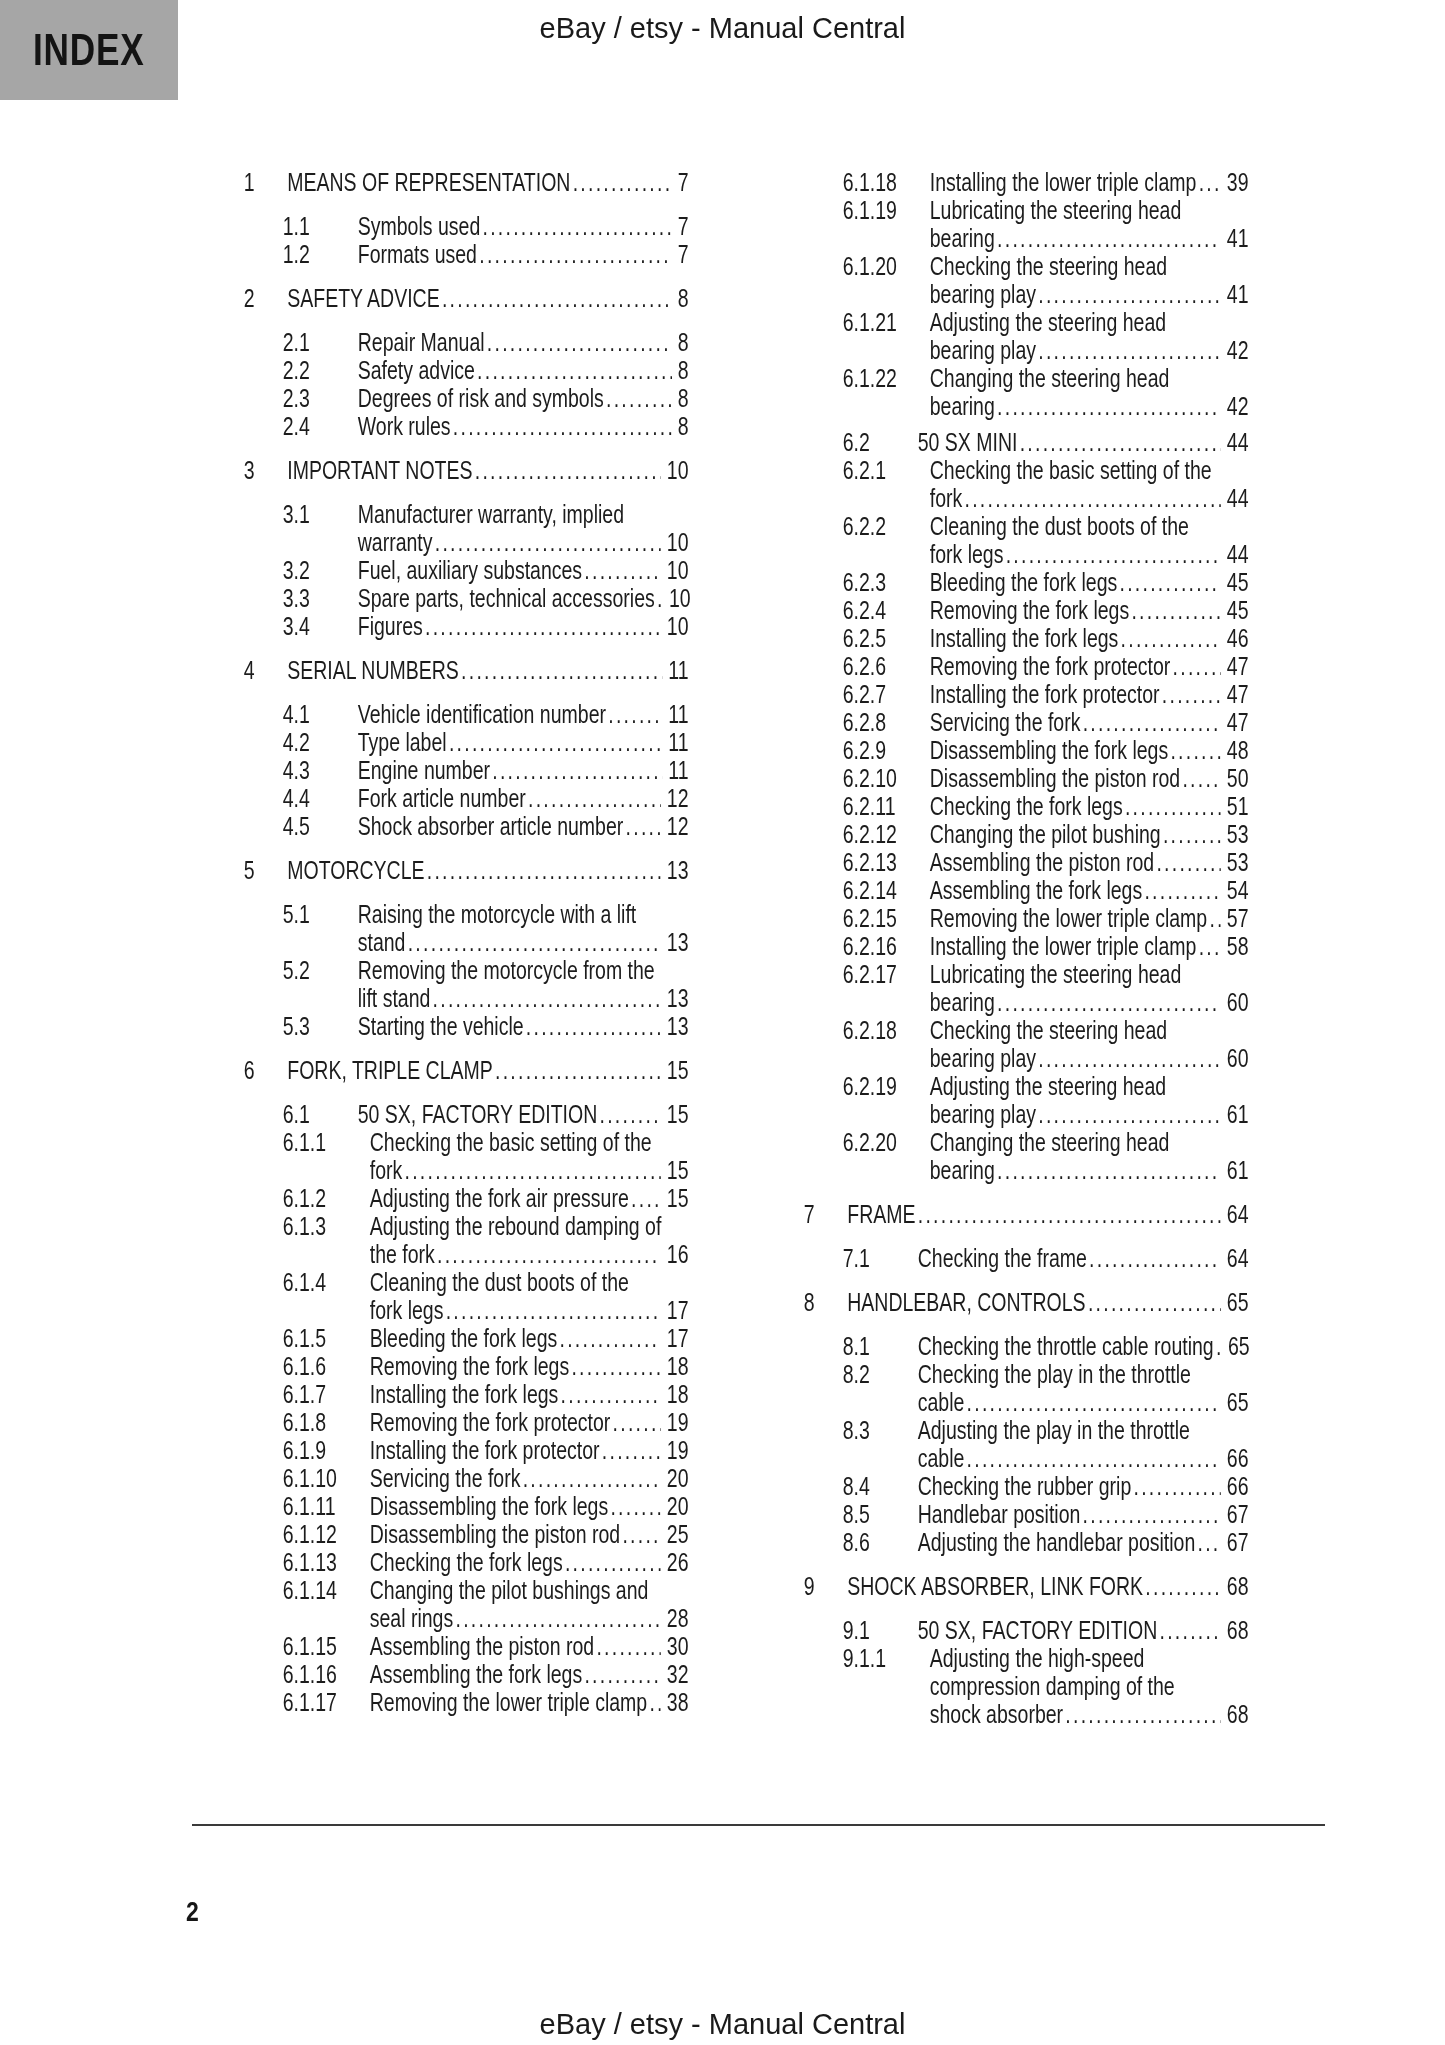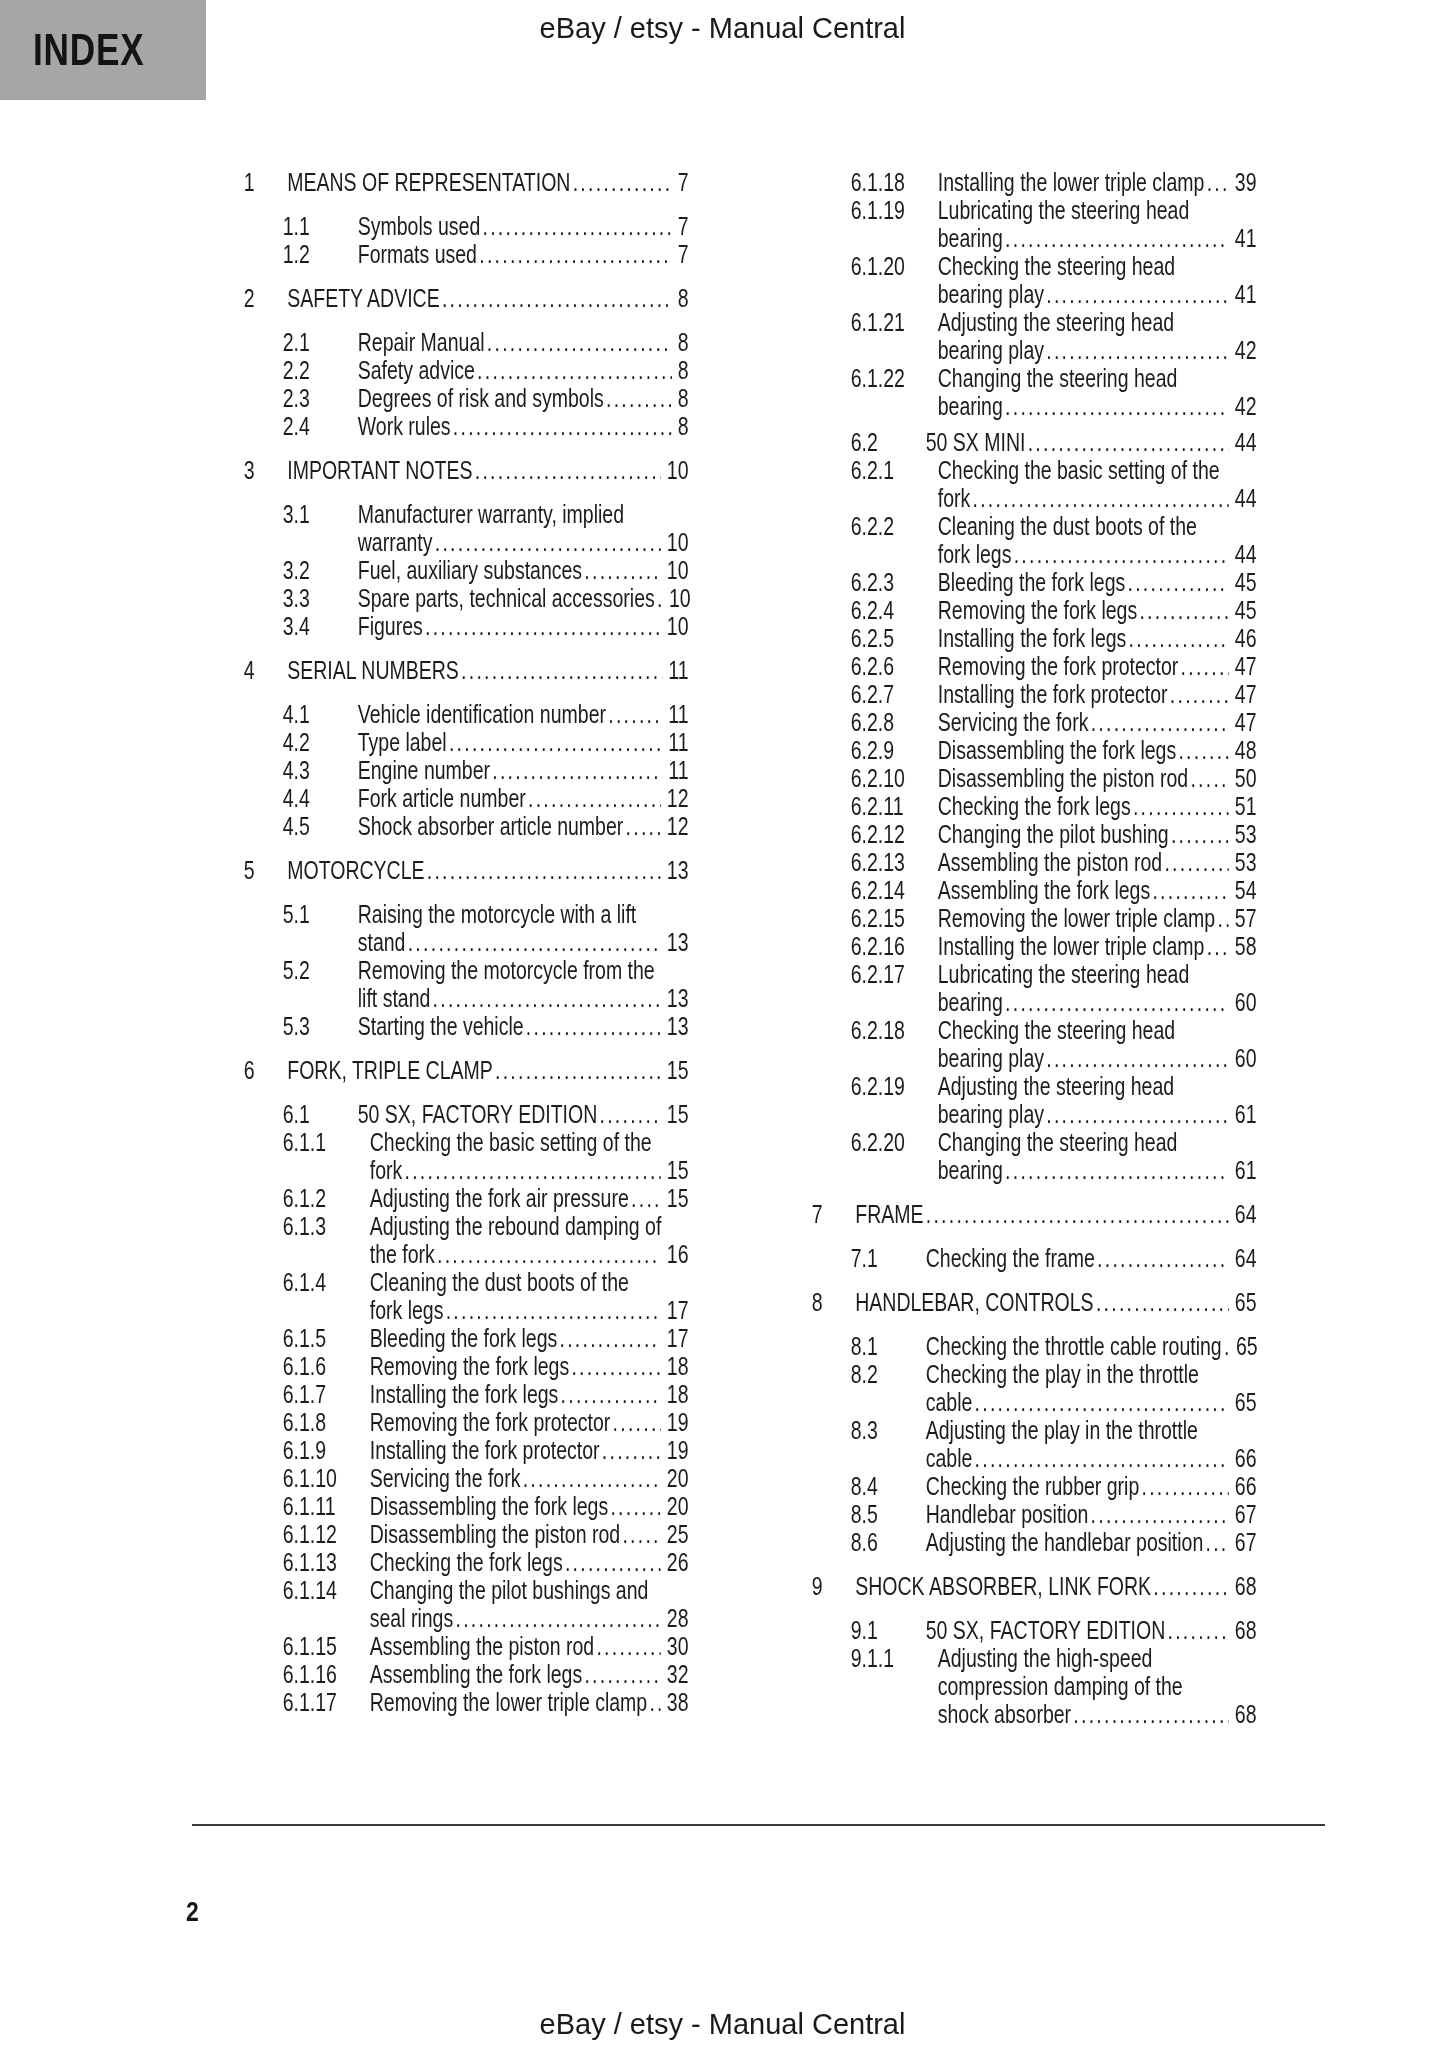--- a/index.html
+++ b/index.html
@@ -2,36 +2,36 @@
 <html><head>
 <meta charset="utf-8">
 <style>
   html,body{margin:0;padding:0;}
   body{
     width:1445px;height:2045px;position:relative;background:#ffffff;
     font-family:"Liberation Sans", sans-serif;color:var(--text,#1d1d1d);
     overflow:hidden;
   }
   .index-box{
-    position:absolute;left:0;top:0;width:206px;height:100px;
+    position:absolute;left:0;top:0;width:178px;height:100px;
     background:var(--index-bg,#a6a6a6);
   }
   .index-label{
     position:absolute;left:33px;top:0;line-height:100px;
     font-size:44px;font-weight:bold;color:#141414;
     display:inline-block;transform:scaleX(0.80);transform-origin:0 50%;
     letter-spacing:1px;white-space:nowrap;
   }
   .header-title{
     position:absolute;top:12px;left:0;width:1445px;text-align:center;
     font-size:29px;color:#1a1a1a;
   }
   .col{position:absolute;top:168px;width:450px;}
   .col1{left:240px;}
-  .col2{left:800px;margin-left:8px;}
+  .col2{left:800px;}
   .col-inner{
     width:598px;transform:scaleX(0.75);transform-origin:0 0;
     font-size:26px;line-height:28px;color:#1c1c1c;
   }
   .entry{display:flex;align-items:flex-start;}
   .entry.l1{padding-left:5px;margin:16px 0;}
   .entry.l1 .num{width:58px;flex:none;}
   .entry.l2{padding-left:57px;}
   .entry.l2 .num{width:100px;flex:none;}
   .entry.l3{padding-left:57px;}

